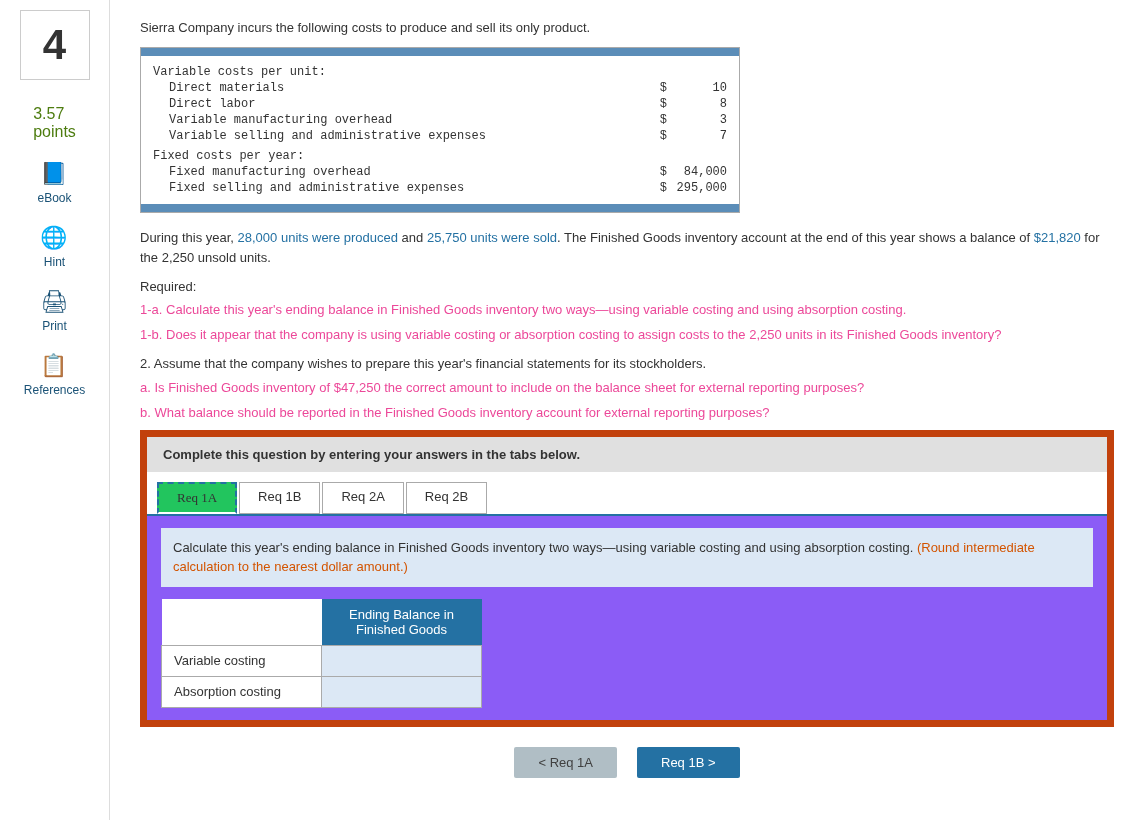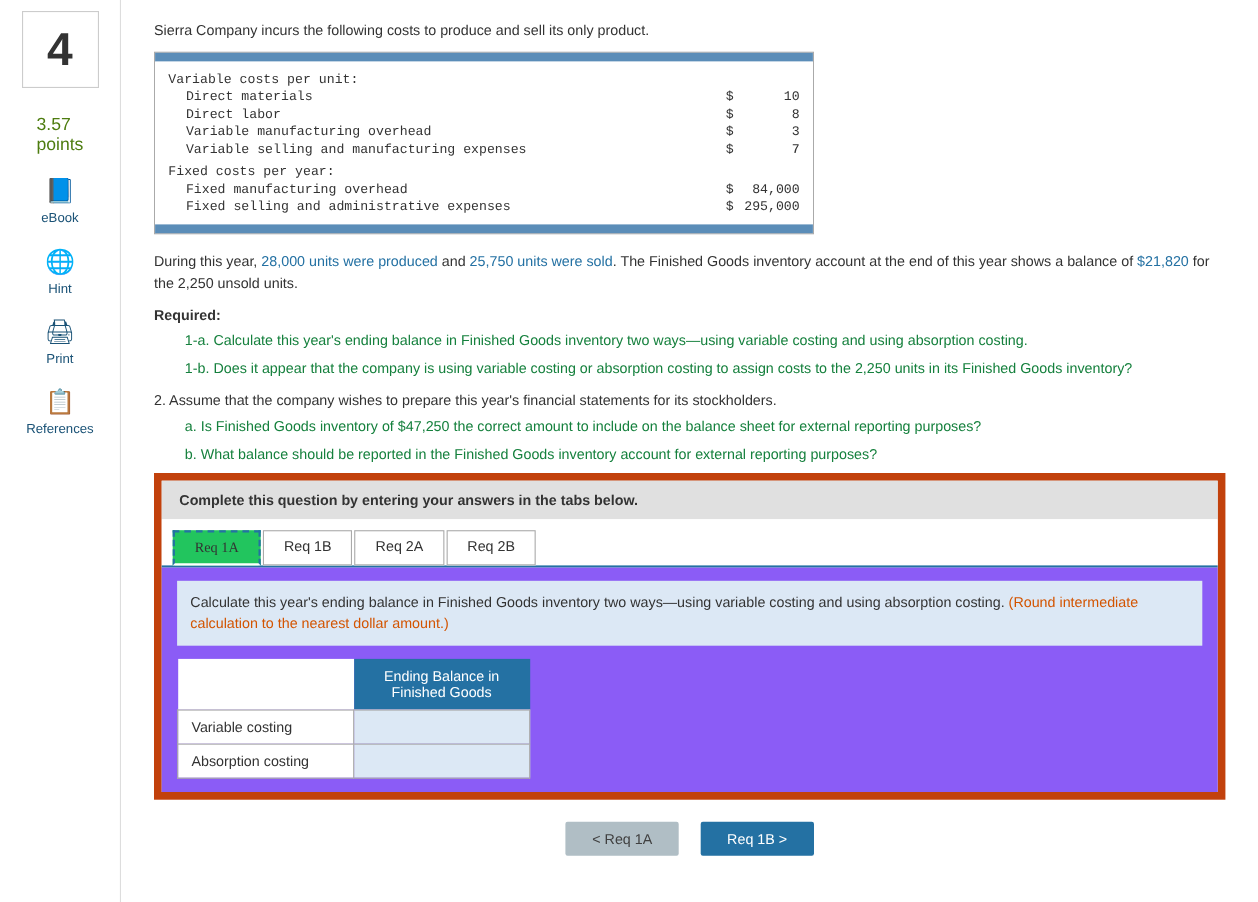--- a/index.html
+++ b/index.html
@@ -24,23 +24,23 @@
     .cost-table-header { background: #5b8db8; height: 8px; }
     .cost-table-body { padding: 8px 12px; background: #fff; }
     .cost-row { display: flex; justify-content: space-between; padding: 1px 0; }
     .cost-row .cost-label { flex: 1; }
     .cost-row .cost-dollar { width: 15px; text-align: right; }
     .cost-row .cost-amount { width: 60px; text-align: right; }
     .cost-row.indent .cost-label { padding-left: 16px; }
 
     .paragraph { font-size: 13px; margin-bottom: 12px; line-height: 1.5; }
     .blue-link { color: #2471a3; }
-    .required-header { font-weight: bold; margin-bottom: 6px; }
+    .required-header { font-weight: normal; margin-bottom: 6px; }
     .req-text { font-size: 13px; line-height: 1.6; margin-bottom: 4px; }
-    .req-text .blue { color: #15803d; margin-left: 28px; }
+    .req-text .blue { color: #ec4899; }
 
     
     .question-box { border: 7px solid #c2410c; background: #f5f5f5; margin-top: 6px; }
     .question-box-header { background: #e0e0e0; padding: 10px 16px; font-weight: bold; font-size: 13px; }
     
     
     .tabs-row { display: flex; border-bottom: 2px solid #2471a3; padding: 10px 10px 0 10px; background: #fff; gap: 0; }
     .tab { padding: 6px 18px; border: 1px solid #aaa; background: #fff; font-size: 13px; cursor: pointer; margin-right: 2px; }
     .tab.active { border: 2px dashed #2471a3; border-bottom: 2px solid #fff; background: #22c55e; font-weight: normal; font-family: Liberation Serif, serif; }
     .tab:not(.active) { border-bottom: 1px solid #aaa; }
@@ -109,21 +109,21 @@
           <span class="cost-label">Direct labor</span>
           <span class="cost-dollar">$</span>
           <span class="cost-amount">8</span>
         </div>
         <div class="cost-row indent">
           <span class="cost-label">Variable manufacturing overhead</span>
           <span class="cost-dollar">$</span>
           <span class="cost-amount">3</span>
         </div>
         <div class="cost-row indent">
-          <span class="cost-label">Variable selling and manufacturing expenses</span>
+          <span class="cost-label">Variable selling and administrative expenses</span>
           <span class="cost-dollar">$</span>
           <span class="cost-amount">7</span>
         </div>
         <div class="cost-row" style="margin-top:4px;">
           <span class="cost-label">Fixed costs per year:</span>
         </div>
         <div class="cost-row indent">
           <span class="cost-label">Fixed manufacturing overhead</span>
           <span class="cost-dollar">$</span>
           <span class="cost-amount">84,000</span>

